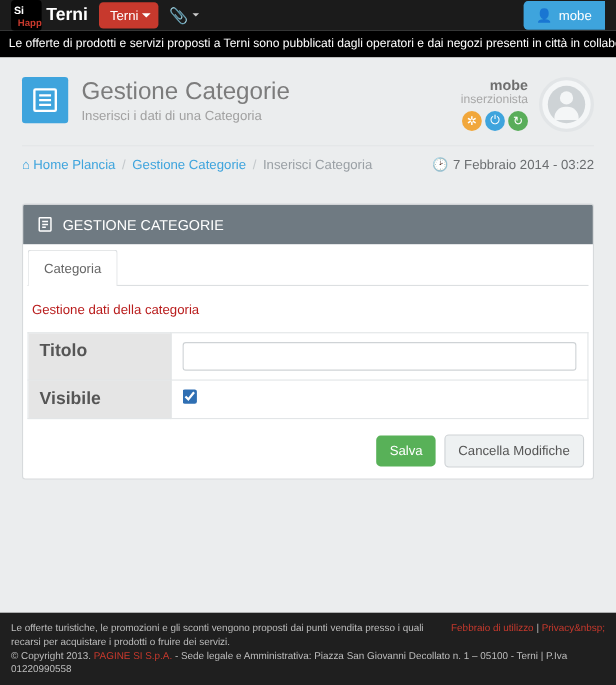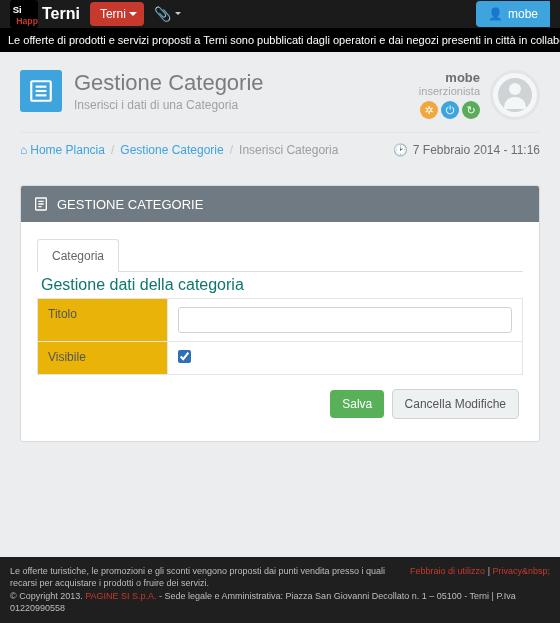--- a/index.html
+++ b/index.html
@@ -36,27 +36,27 @@
   
   .crumbrow{display:flex;align-items:center;padding:10px 0;font-size:12px;color:#9aa0a5}
   .crumbrow a{color:#3ea4dd;text-decoration:none}
   .crumbrow .sep{margin:0 6px;color:#c3c8cb}
   .crumbrow .clock{margin-left:auto;color:#6b6e70;display:flex;align-items:center;gap:4px}
   .crumb-home{display:inline-flex;align-items:center;gap:3px}
   
   .panel{background:#fff;border:1px solid #d7dadc;border-radius:3px;overflow:hidden;margin-top:18px}
   .panel-hd{background:#6f7a82;color:#fff;padding:10px 12px;display:flex;align-items:center;gap:8px;font-size:13px;text-transform:uppercase}
   .panel-hd svg{width:16px;height:16px;fill:#fff}
-  .panel-bd{padding:16px}
+  .panel-bd{padding:4px}
   .tabs{border-bottom:1px solid #dcdfe1;display:flex}
   .tab{padding:9px 14px;border:1px solid #dcdfe1;border-bottom:none;border-radius:3px 3px 0 0;background:#fff;font-size:12px;color:#666;position:relative;top:1px;cursor:pointer}
-  .section-title{font-size:16px;color:#0f766e;font-weight:400;margin:4px 4px}
+  .section-title{font-size:12px;color:#b91c1c;font-weight:400;margin:14px 4px}
   table.frm{width:100%;border-collapse:collapse;border:1px solid #e2e5e7}
   table.frm td{border:1px solid #e2e5e7;padding:8px 10px;vertical-align:top}
-  table.frm td.lbl{width:130px;background:#eab308;font-weight:normal;color:#555;font-size:12px}
+  table.frm td.lbl{width:130px;background:#e5e5e5;font-weight:bold;color:#555;font-size:16px}
   .inp{width:100%;border:1px solid #cfd3d6;border-radius:3px;padding:5px 6px;font-size:12px}
   textarea.inp{height:130px;resize:vertical}
   .actions{text-align:right;padding:14px 4px 6px}
   .btn{display:inline-block;border-radius:4px;padding:7px 12px;font-size:12px;border:none;cursor:pointer}
   .btn-save{background:#58b158;color:#fff;margin-right:4px}
   .btn-cancel{background:#eef1f2;color:#555;border:1px solid #cfd3d6}
   
   .footer{position:absolute;bottom:0;left:0;right:0;background:#1f1f1f;color:#bdbdbd;font-size:9px;padding:8px 10px;line-height:1.4}
   .footer a{color:#c7392d;text-decoration:none}
   .footer .fr{float:right}
@@ -122,21 +122,21 @@
     <a href="#" class="crumb-home">
       <span>⌂</span>
       <span>Home Plancia</span>
     </a>
     <span class="sep">/</span>
     <a href="#">Gestione Categorie</a>
     <span class="sep">/</span>
     <span>Inserisci Categoria</span>
     <span class="clock">
       <span>🕑</span>
-      <span>7 Febbraio 2014 - 11:16</span>
+      <span>7 Febbraio 2014 - 03:22</span>
     </span>
   </div>
 
   <div class="panel">
     <div class="panel-hd">
       <svg viewBox="0 0 24 24">
           <rect x="4" y="3" width="16" height="18" rx="1" fill="none" stroke="#fff" stroke-width="2"></rect>
           <line x1="8" y1="8" x2="16" y2="8" stroke="#fff" stroke-width="2"></line>
           <line x1="8" y1="12" x2="16" y2="12" stroke="#fff" stroke-width="2"></line>
           <line x1="8" y1="16" x2="13" y2="16" stroke="#fff" stroke-width="2"></line>

